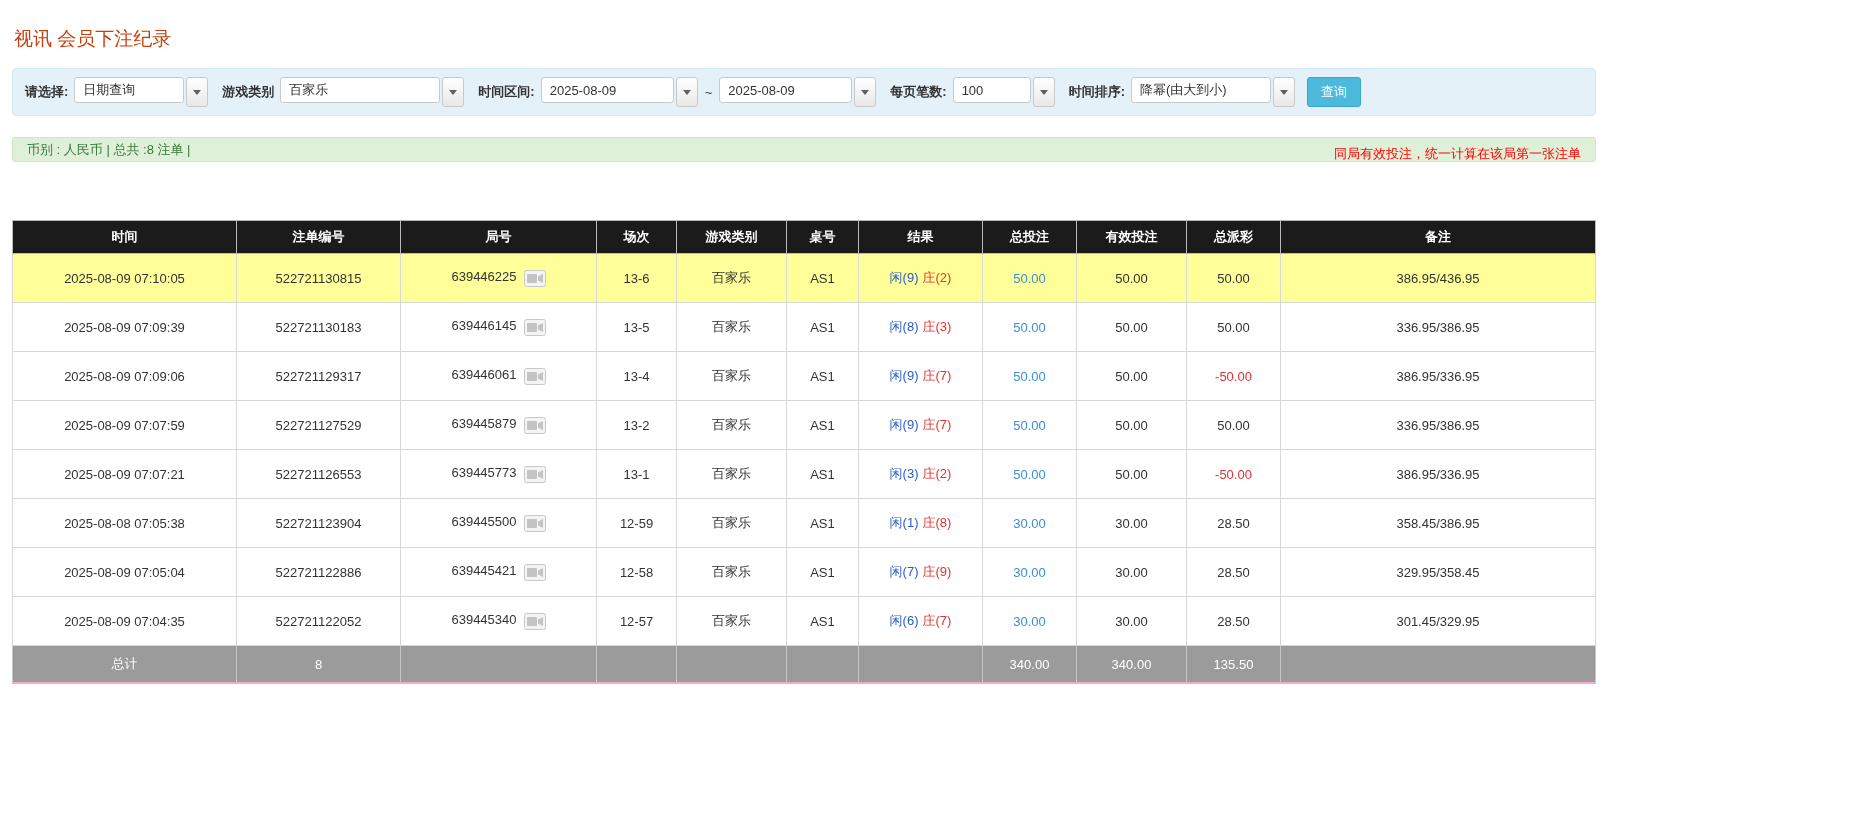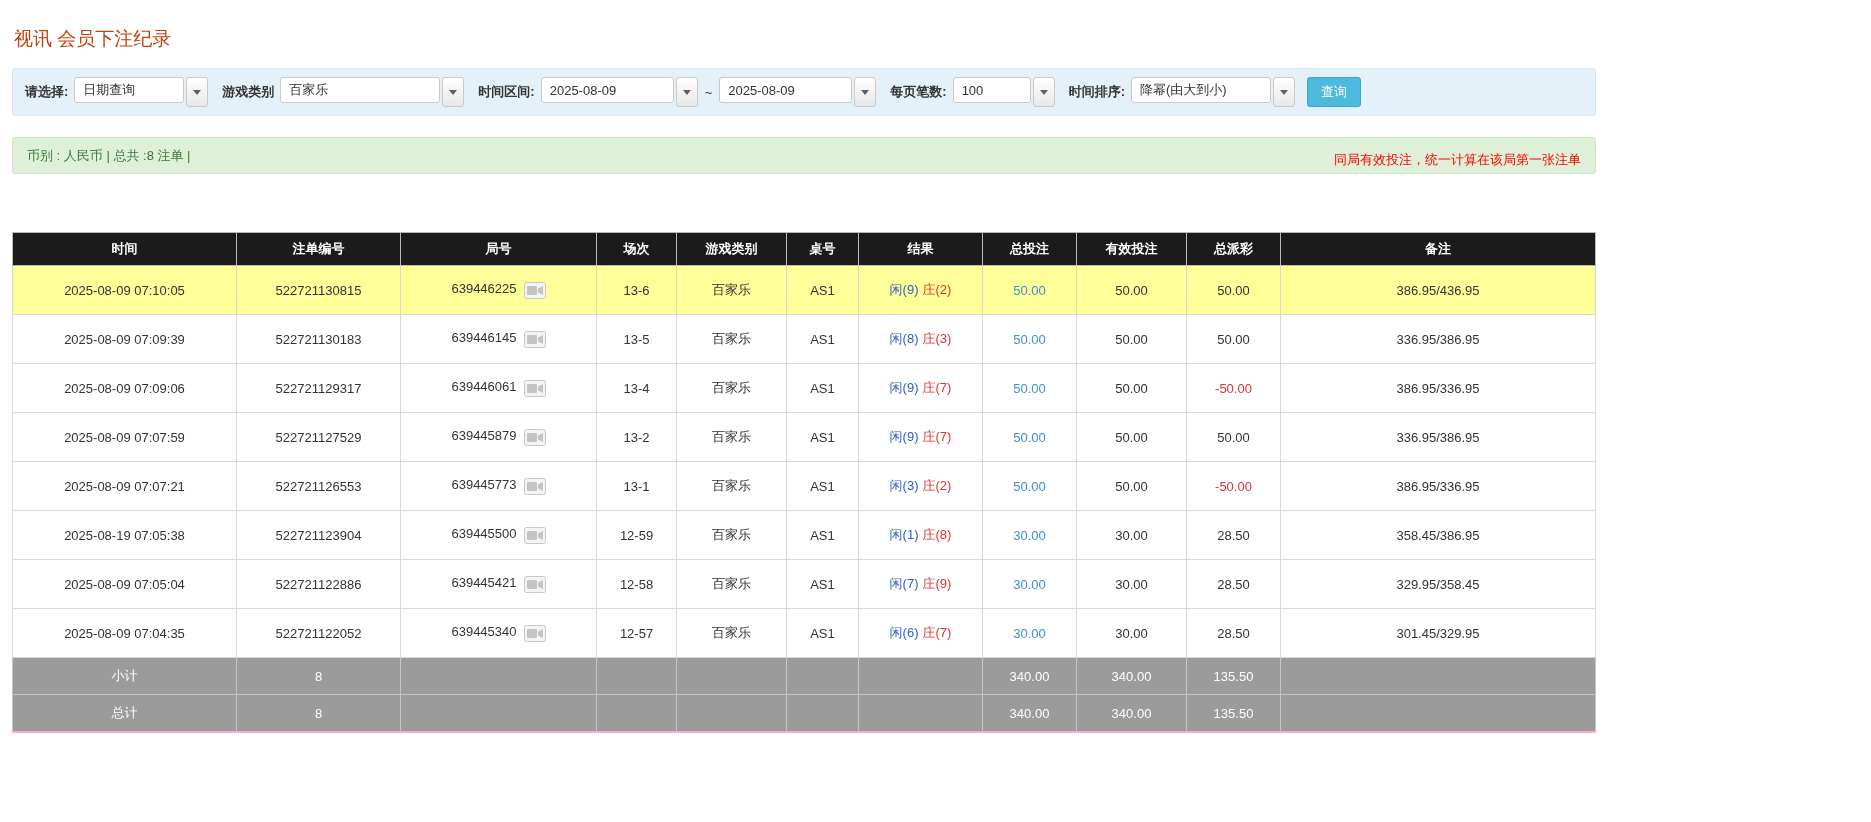--- a/index.html
+++ b/index.html
@@ -47,21 +47,21 @@
     background: var(--search-button-bg, #4cb9dd);
     border: 1px solid #39a7cc; border-radius: 3px;
     color: #fff; font-size: 13px; cursor: pointer;
   }
 
   
   .summary-bar {
     margin-top: 21px;
     background: var(--summary-bar-bg, #dff0d8);
     border: 1px solid #d0e6c4; border-radius: 3px;
-    padding: 0 14px; height: 37px;
+    padding: 0 14px; height: 25px;
     display: flex; align-items: center; justify-content: space-between;
     font-size: 13px;
   }
   .summary-left { color: #3c763d; }
   .summary-right { color: var(--notice-red, #ff0000); margin-top: 8px; }
 
   
   .records-table {
     margin-top: 58px; width: 100%;
     border-collapse: collapse; table-layout: fixed;
@@ -296,21 +296,21 @@
     </td>
     <td>
       <span class="bet-link">50.00</span>
     </td>
     <td>50.00</td>
     <td class="neg">-50.00</td>
     <td>386.95/336.95</td>
   </tr>
 
   <tr>
-    <td>2025-08-19 07:05:38</td>
+    <td>2025-08-08 07:05:38</td>
     <td>522721123904</td>
     <td>
       <span>639445500</span><span class="video-icon"><svg width="22" height="17" viewBox="0 0 22 17">
                 <rect x="0.5" y="0.5" width="21" height="16" rx="2" fill="#f4f4f4" stroke="#c8c8c8"></rect>
                 <rect x="3" y="4" width="10" height="9" rx="1" fill="#c4c4c4"></rect>
                 <path d="M14 6.5 L19 4 V13 L14 10.5 Z" fill="#c4c4c4"></path>
               </svg></span>
     </td>
     <td>12-59</td>
     <td>百家乐</td>
@@ -369,41 +369,28 @@
     <td>
       <span class="bet-link">30.00</span>
     </td>
     <td>30.00</td>
     <td>28.50</td>
     <td>301.45/329.95</td>
   </tr>
 </tbody>
     <tfoot>
       <tr>
-        <td>小计</td>
+        <td>总计</td>
         <td>8</td>
         <td></td>
         <td></td>
         <td></td>
         <td></td>
         <td></td>
         <td>340.00</td>
         <td>340.00</td>
         <td>135.50</td>
         <td></td>
       </tr>
-      <tr>
-        <td>总计</td>
-        <td>8</td>
-        <td></td>
-        <td></td>
-        <td></td>
-        <td></td>
-        <td></td>
-        <td>340.00</td>
-        <td>340.00</td>
-        <td>135.50</td>
-        <td></td>
-      </tr>
     </tfoot>
   </table>
 
 </div>
 
 </body></html>

